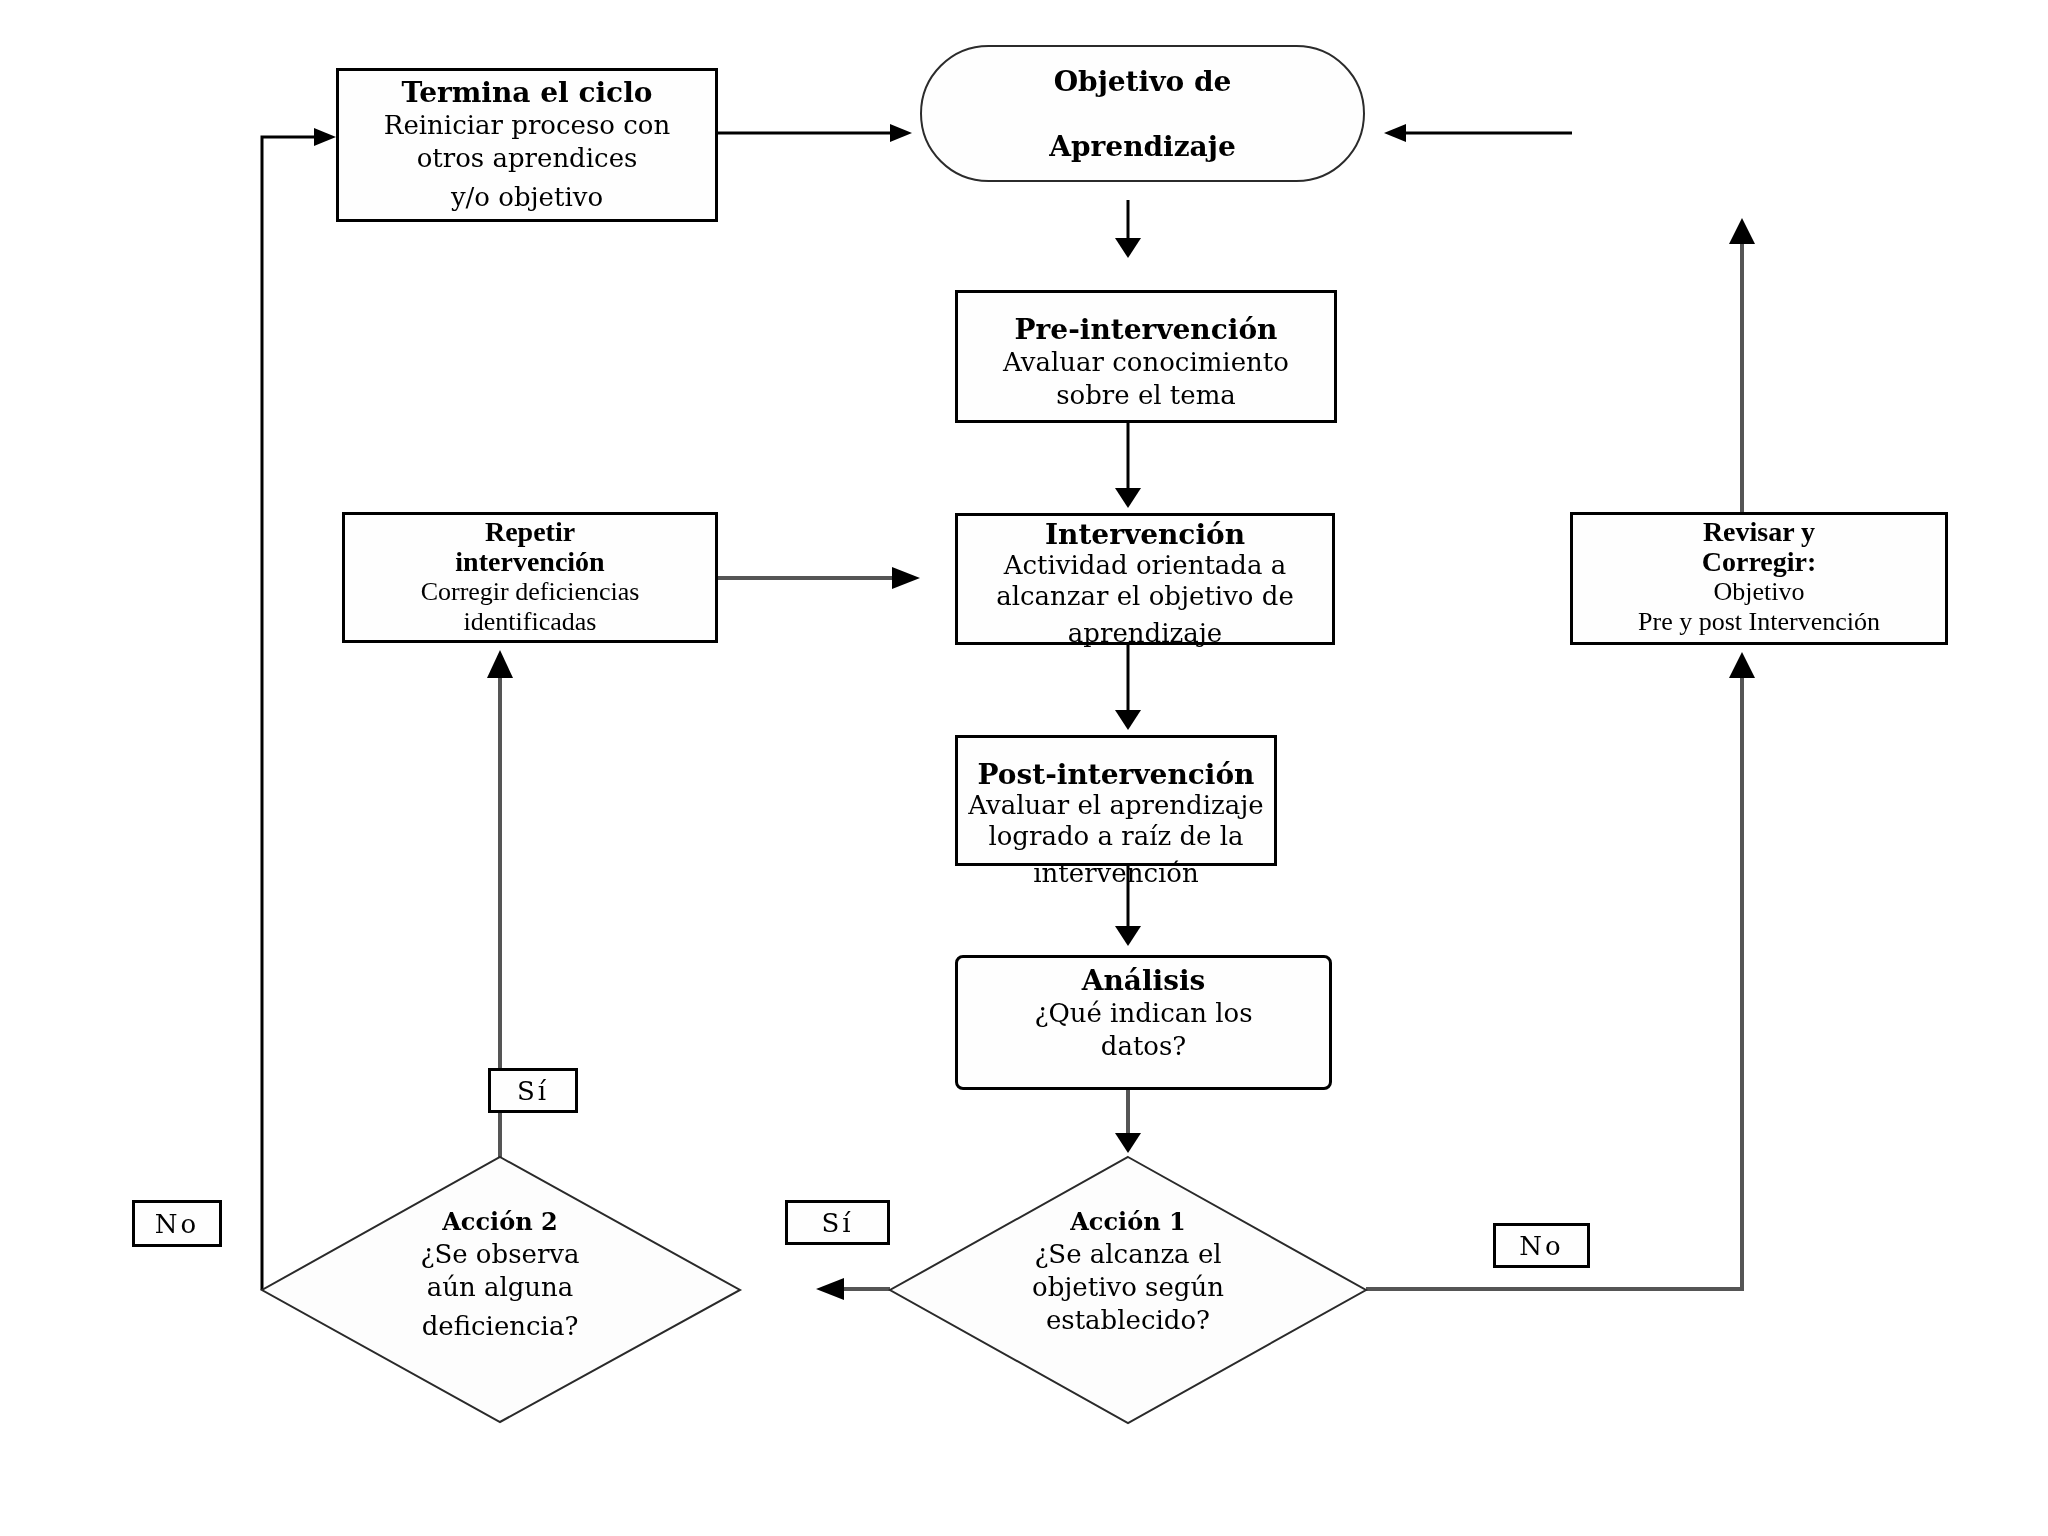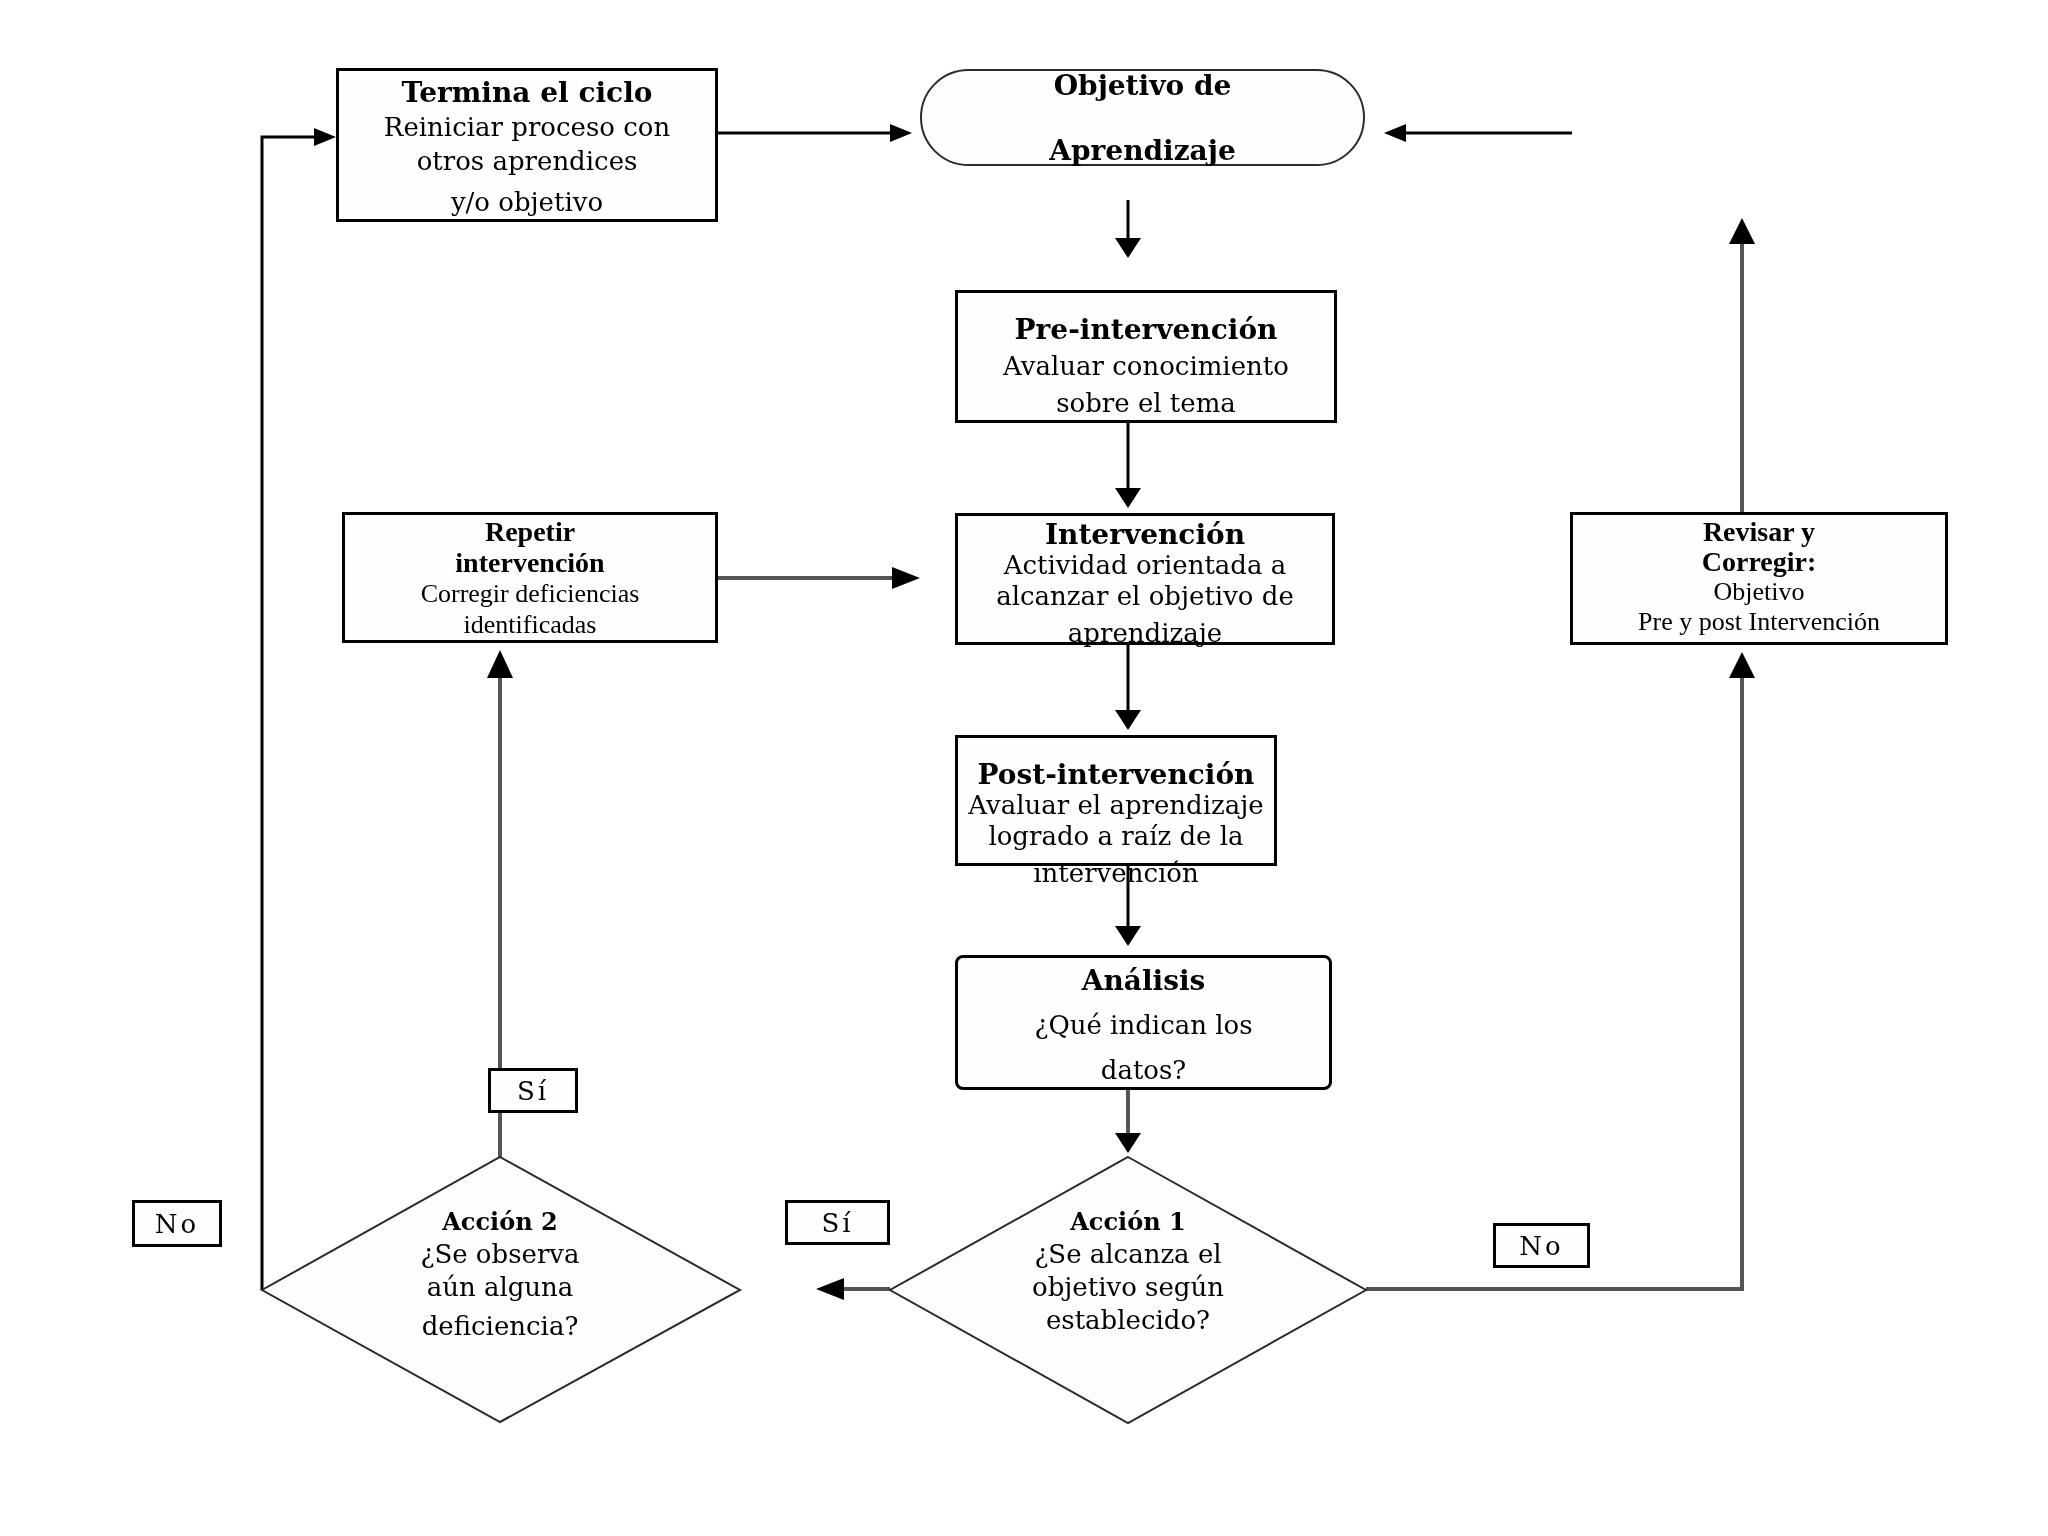--- a/index.html
+++ b/index.html
@@ -1,21 +1,21 @@
 <!DOCTYPE html>
 <html><head>
 <meta charset="utf-8">
 <style>
   html,body{margin:0;padding:0;background:#ffffff;}
   .canvas{position:relative;width:2048px;height:1536px;background:#ffffff;overflow:hidden;
           font-family:"DejaVu Serif", serif;color:#000;}
   .layer{position:absolute;left:0;top:0;}
   .node{position:absolute;background:#fefefe;border:3px solid #000;box-sizing:border-box;
         display:flex;flex-direction:column;align-items:center;text-align:center;
-        font-size:26px;line-height:33px;justify-content:space-between;}
+        font-size:26px;line-height:33px;}
   .node .t{font-weight:bold;font-size:28px;}
   .pre{white-space:pre;}
   .stadium{border:2px solid #2b2b2b;border-radius:70px;justify-content:center;}
   .gap{margin-top:6px;}
   .tight{line-height:31px;}
   .vtight{line-height:30px;font-family:Liberation Serif, serif;}
   .clip{height:13px;overflow:hidden;line-height:30px;}
   .dtext{position:absolute;text-align:center;font-size:26px;line-height:33px;}
   .dtext .t{font-weight:bold;font-size:24px;}
   .lbl{position:absolute;background:#fefefe;border:3px solid #000;box-sizing:border-box;
@@ -71,21 +71,21 @@
     <polygon points="500,1157 740,1290 500,1422 262,1290" fill="#fdfdfd" stroke="#2a2a2a" stroke-width="2"></polygon>
   </svg>
 
   <div class="node" style="left:336px;top:68px;width:382px;height:154px;padding-top:5px;">
     <div class="t">Termina el ciclo</div>
     <div>Reiniciar proceso con</div>
     <div>otros aprendices</div>
     <div class="gap">y/o objetivo</div>
   </div>
 
-  <div class="node stadium" style="left:920px;top:69px;width:445px;height:97px;gap:32px;">
+  <div class="node stadium" style="left:920px;top:45px;width:445px;height:137px;gap:32px;">
     <div class="t">Objetivo de</div>
     <div class="t">Aprendizaje</div>
   </div>
 
 
   <div class="node" style="left:955px;top:290px;width:382px;height:133px;padding-top:20px;">
     <div class="t">Pre-intervención</div>
     <div>Avaluar conocimiento</div>
     <div>sobre el tema</div>
   </div>

